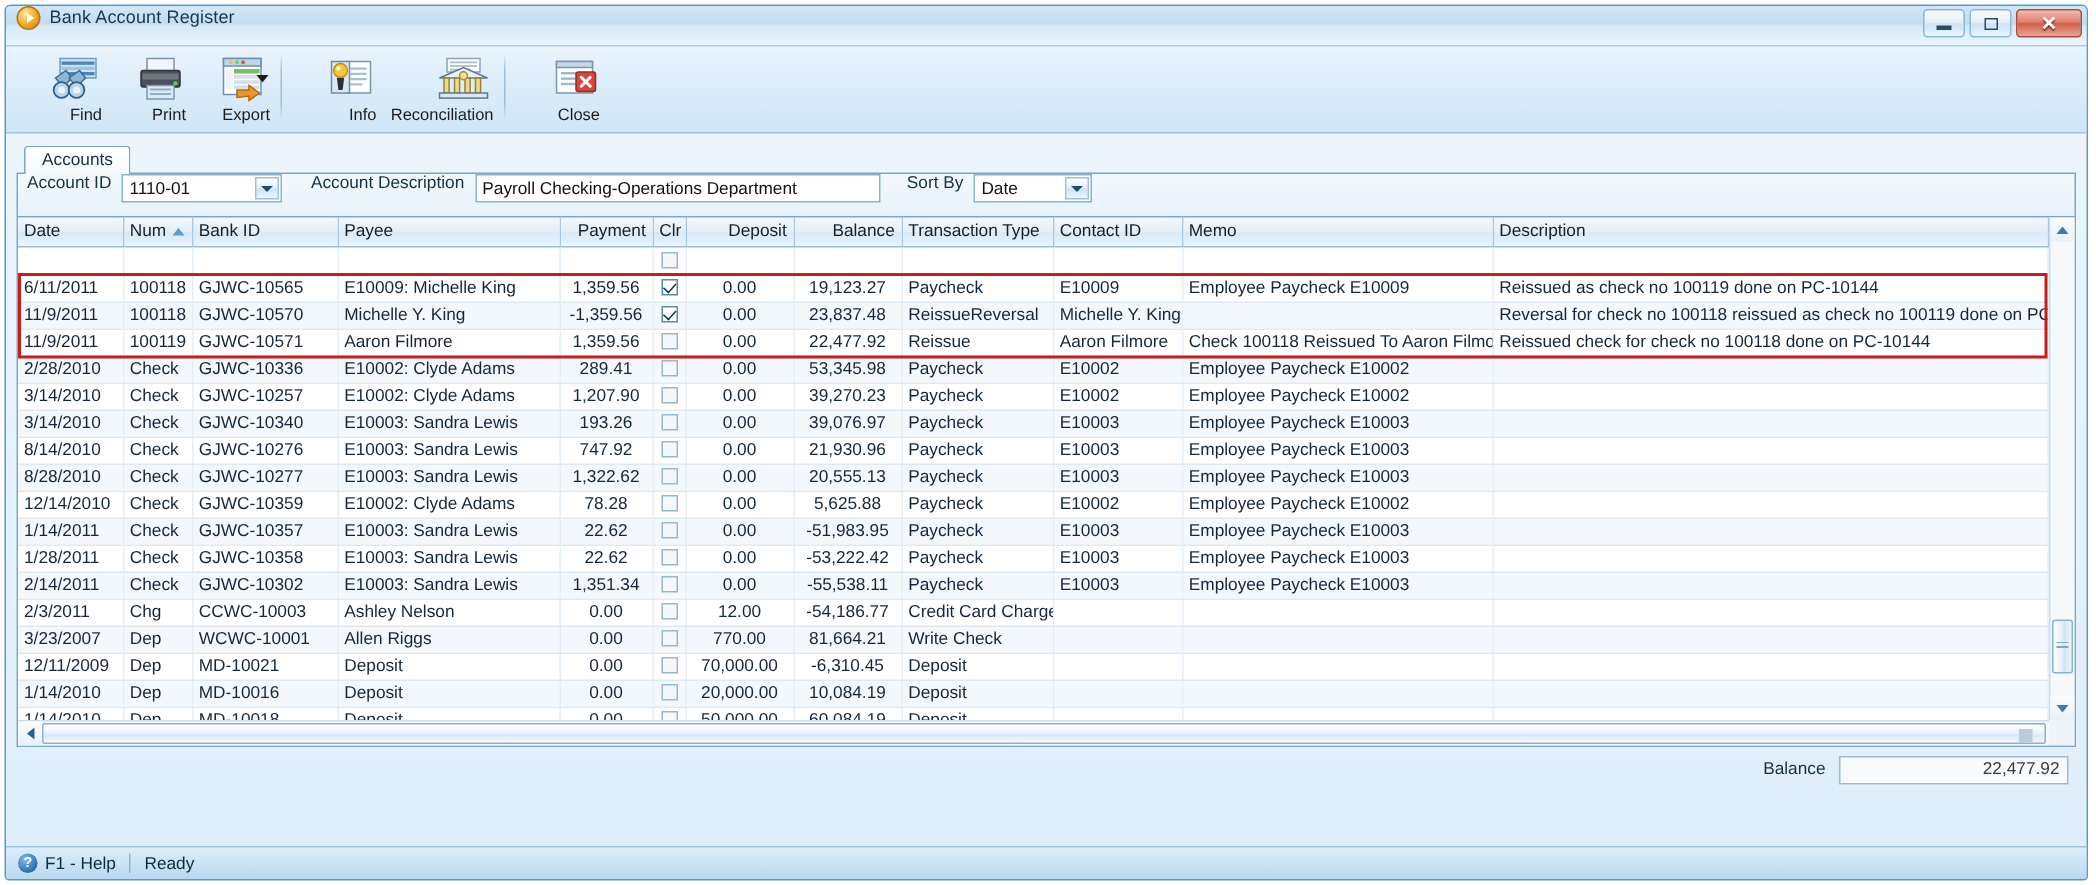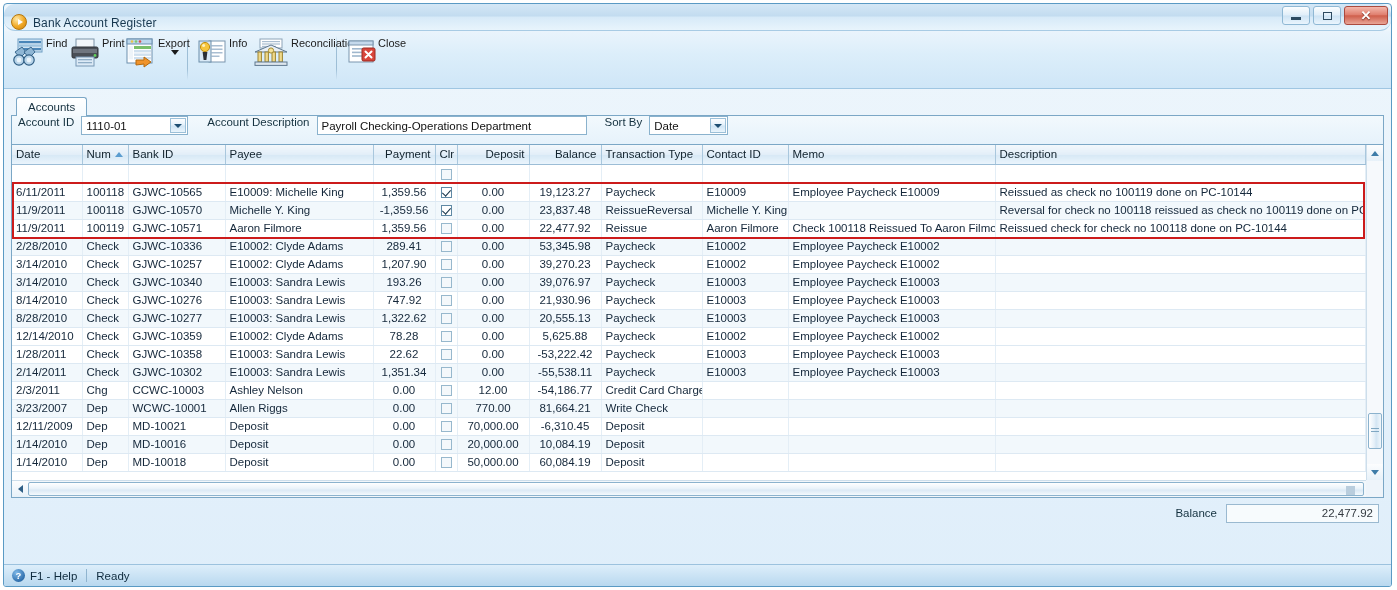--- a/index.html
+++ b/index.html
@@ -25,21 +25,21 @@
     background: linear-gradient(180deg,#eef6fc 0%, #dfeefa 100%);
     overflow: hidden;
   }
 
   
   .titlebar {
     position: relative;
     height: 26px;
     background: linear-gradient(180deg,#d4e7f6 0%, #c3dcf0 45%, #d7eaf8 52%, #e8f4fc 100%);
     border-bottom: 1px solid #a8cbe4;
-    display: flex; align-items: flex-end; border-radius: 11px;
+    display: flex; align-items: flex-start;
   }
   .title-icon {
     width: 16px; height: 16px; margin-left: 7px; margin-right: 6px;
     border-radius: 50%;
     background: radial-gradient(circle at 35% 30%, #ffe9a8 0%, #f0a824 55%, #c97f10 100%);
     border: 1px solid #b4770d;
     box-sizing: border-box;
     display: flex; align-items: center; justify-content: center;
     flex: none;
   }
@@ -81,21 +81,21 @@
   .toolbar {
     height: 58px;
     background: linear-gradient(180deg,#eaf4fc 0%, #dceefa 40%, #cfe6f7 100%);
     border-bottom: 1px solid #9fc6e2;
     display: flex; align-items: flex-start;
     padding-left: 8px;
     box-sizing: border-box;
   }
   .tb-item {
     width: 56px; height: 56px;
-    display: flex; flex-direction: row; align-items: flex-start;
+    display: flex; flex-direction: column; align-items: flex-end;
     justify-content: flex-start;
     padding-top: 5px; box-sizing: border-box;
     position: relative;
   }
   .tb-item.wide { width: 78px; }
   .tb-ico { height: 34px; display:flex; align-items:center; justify-content:center; }
   .tb-label { font-size: 11px; color: #1c1c1c; margin-top: 1px; }
   .tb-sep {
     width: 1px; height: 44px; margin: 5px 7px 0 7px;
     background: linear-gradient(180deg,rgba(150,180,205,0) 0%, #9dbed6 25%, #9dbed6 75%, rgba(150,180,205,0) 100%);
@@ -646,20 +646,34 @@
                 <td>E10002: Clyde Adams</td>
                 <td class="num">78.28</td>
                 <td class="ctr"><span class="chk"></span></td>
                 <td class="num">0.00</td>
                 <td class="num">5,625.88</td>
                 <td>Paycheck</td>
                 <td>E10002</td>
                 <td>Employee Paycheck E10002</td>
                 <td></td>
               </tr>
+              <tr class="r-even">
+                <td>1/14/2011</td>
+                <td>Check</td>
+                <td>GJWC-10357</td>
+                <td>E10003: Sandra Lewis</td>
+                <td class="num">22.62</td>
+                <td class="ctr"><span class="chk"></span></td>
+                <td class="num">0.00</td>
+                <td class="num">-51,983.95</td>
+                <td>Paycheck</td>
+                <td>E10003</td>
+                <td>Employee Paycheck E10003</td>
+                <td></td>
+              </tr>
               <tr class="r-odd">
                 <td>1/28/2011</td>
                 <td>Check</td>
                 <td>GJWC-10358</td>
                 <td>E10003: Sandra Lewis</td>
                 <td class="num">22.62</td>
                 <td class="ctr"><span class="chk"></span></td>
                 <td class="num">0.00</td>
                 <td class="num">-53,222.42</td>
                 <td>Paycheck</td>

